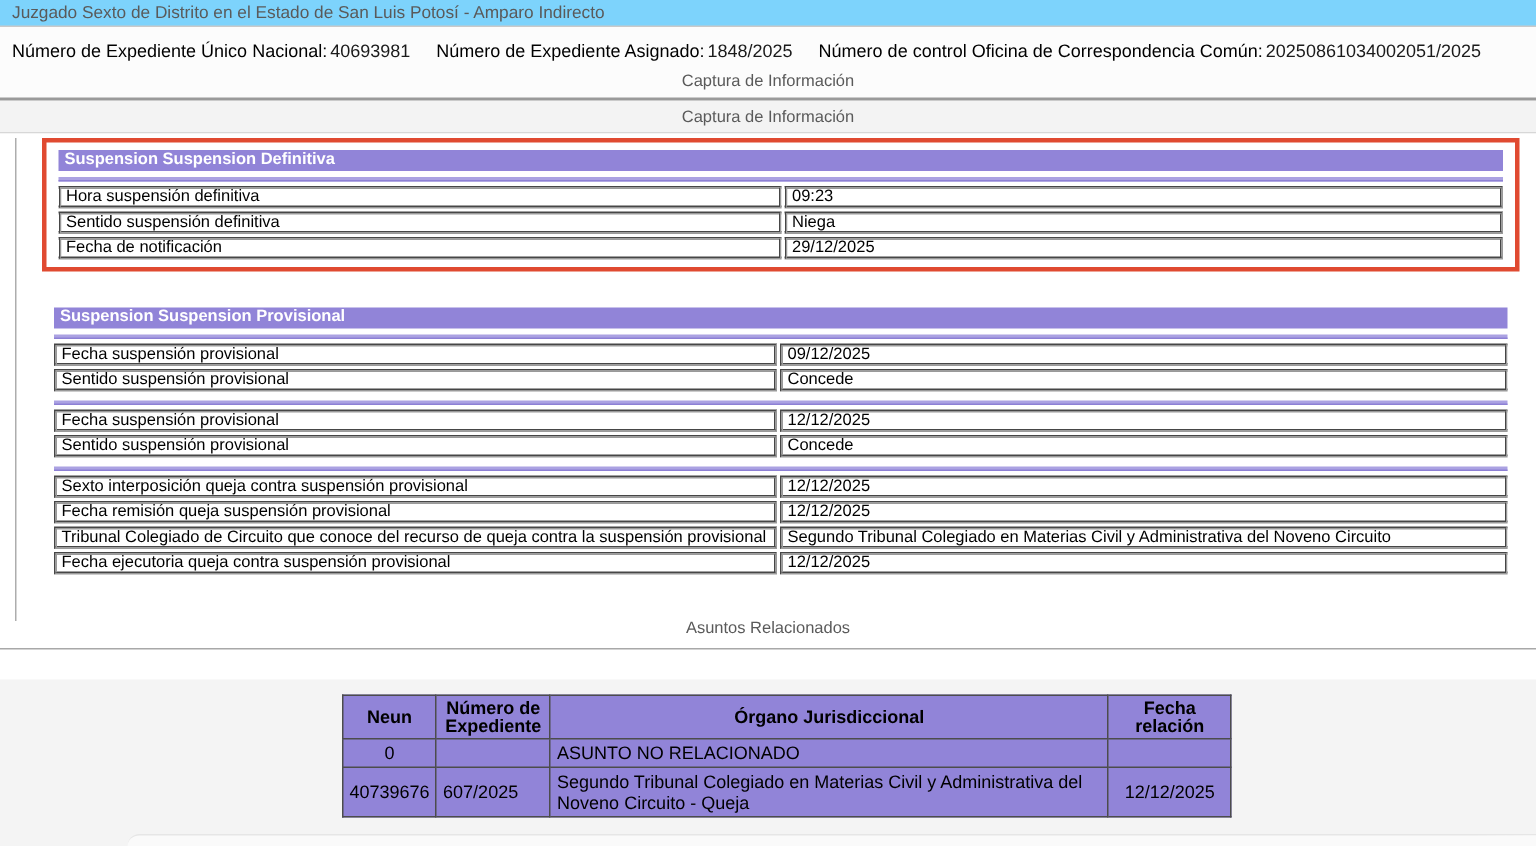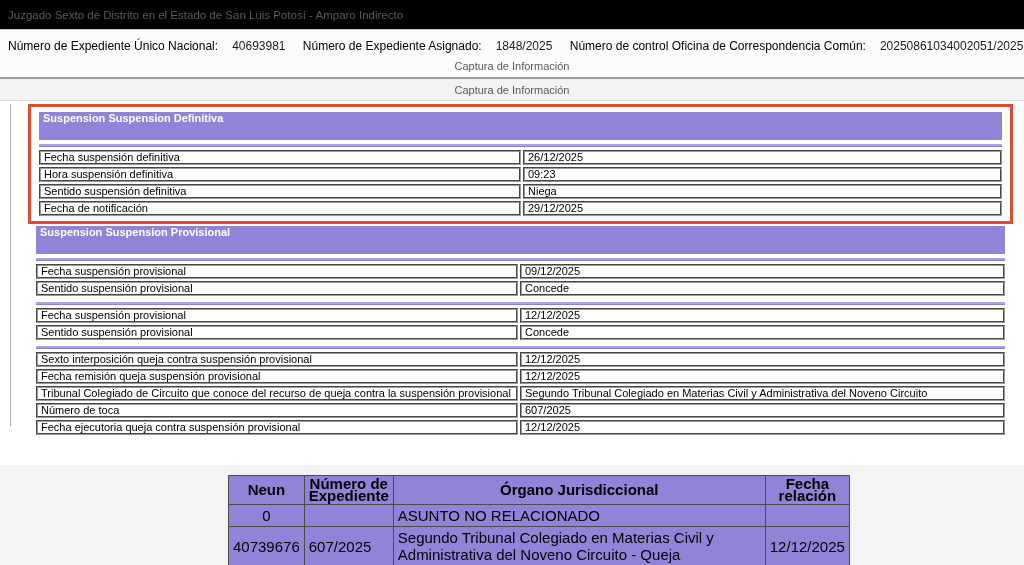--- a/index.html
+++ b/index.html
@@ -3,35 +3,35 @@
 <meta charset="utf-8">
 <style>
   * { margin: 0; padding: 0; box-sizing: border-box; }
   html, body {
     width: 1024px; height: 565px; overflow: hidden;
     font-family: "Liberation Sans", sans-serif;
     background: #ffffff;
   }
   
   .titlebar {
-    height: 30px; background: #000000; border-bottom: 1px solid #c9c9c9;
+    height: 18px; background: #7dd3fc; border-bottom: 1px solid #c9c9c9;
     display: flex; align-items: center; padding-left: 8px;
     font-size: 11.5px; color: #5a5a5a;
   }
   .infostrip {
     height: 49px; background: #fcfcfc; border-bottom: 2px solid #9a9a9a;
     position: relative;
   }
   .info-line {
     position: absolute; top: 9px; left: 8px; right: 8px;
     font-size: 12px; color: #1a1a1a; white-space: nowrap;
   }
   .info-pair { margin-right: 14px; }
   .info-pair b { font-weight: normal; color: #000; }
-  .info-pair span.val { margin-left: 14px; font-weight: normal; }
+  .info-pair span.val { margin-left: 2px; font-weight: normal; }
   .capture-top {
     position: absolute; bottom: 5px; left: 0; right: 0;
     text-align: center; font-size: 11px; color: #5a5a5a;
   }
   .graybanner {
     height: 22px; background: #f3f3f3; border-bottom: 1px solid #d7d7d7;
     display: flex; align-items: center; justify-content: center;
     font-size: 11px; color: #5a5a5a;
   }
   
@@ -41,21 +41,21 @@
   .frame-edge {
     position: absolute; left: 10px; top: 3px; height: 322px;
     width: 1px; background: #adadad;
   }
   .section { margin: 0 19px 0 36px; }
   .section.highlighted {
     border: 3px solid #e04a31; margin: 0 11px 0 28px;
     padding: 5px 8px 3px 8px;
   }
   .section-bar {
-    height: 28px; background: #9184d8; color: #ffffff;
+    height: 14px; background: #9184d8; color: #ffffff;
     font-size: 11px; font-weight: bold; line-height: 13px;
     padding-left: 4px; margin-bottom: 2px;
   }
   .purple-rule {
     height: 3px; background: #aba2e2; border-bottom: 1px solid #8d80d5;
     margin: 4px 0 3px 0;
   }
   .kv-row {
     display: grid; grid-template-columns: 482px 1fr; column-gap: 2px;
     margin-bottom: 2px;
@@ -73,21 +73,21 @@
   .related-rule { border: 0; border-top: 1px solid #a8a8a8; }
   
   .relatedarea {
     height: 111px; background: #f4f4f4; position: relative; padding-top: 10px;
   }
   table.related {
     margin: 0 auto 0 228px; border-collapse: collapse;
     background: #9184d8; border: 1px solid #4c4c4c;
   }
   table.related th, table.related td {
-    border: 1px solid #4c4c4c; font-size: 15px; color: #000;
+    border: 1px solid #4c4c4c; font-size: 12px; color: #000;
     padding: 2px 4px; vertical-align: middle;
   }
   table.related th { font-weight: bold; text-align: center; line-height: 12px; }
   .col-neun   { width: 62px;  text-align: center; }
   .col-exp    { width: 76px;  text-align: left; }
   .col-organo { width: 372px; text-align: left; }
   .col-fecha  { width: 82px;  text-align: center; }
   .footer-band {
     position: absolute; bottom: 0; left: 85px; right: 0; height: 8px;
     background: #fafafa; border-top: 1px solid #e6e6e6;
@@ -114,37 +114,33 @@
   <span>Captura de Información</span>
 </div>
 
 <div class="main">
   <div class="frame-edge"></div>
   <div id="sections">
       <div class="section highlighted">
         <div class="section-bar">Suspension Suspension Definitiva</div>
         <div class="purple-rule"></div>
         <div class="kv-row">
-          <div class="kv-cell">Fecha suspensión definitiva</div>
-          <div class="kv-cell">26/12/2025</div>
-        </div>
-        <div class="kv-row">
           <div class="kv-cell">Hora suspensión definitiva</div>
           <div class="kv-cell">09:23</div>
         </div>
         <div class="kv-row">
           <div class="kv-cell">Sentido suspensión definitiva</div>
           <div class="kv-cell">Niega</div>
         </div>
         <div class="kv-row">
           <div class="kv-cell">Fecha de notificación</div>
           <div class="kv-cell">29/12/2025</div>
         </div>
       </div>
-      <div class="section" style="margin-top: 2px;">
+      <div class="section" style="margin-top: 24px;">
         <div class="section-bar">Suspension Suspension Provisional</div>
         <div class="purple-rule"></div>
         <div class="kv-row">
           <div class="kv-cell">Fecha suspensión provisional</div>
           <div class="kv-cell">09/12/2025</div>
         </div>
         <div class="kv-row">
           <div class="kv-cell">Sentido suspensión provisional</div>
           <div class="kv-cell">Concede</div>
         </div>
@@ -162,24 +158,20 @@
           <div class="kv-cell">Sexto interposición queja contra suspensión provisional</div>
           <div class="kv-cell">12/12/2025</div>
         </div>
         <div class="kv-row">
           <div class="kv-cell">Fecha remisión queja suspensión provisional</div>
           <div class="kv-cell">12/12/2025</div>
         </div>
         <div class="kv-row">
           <div class="kv-cell">Tribunal Colegiado de Circuito que conoce del recurso de queja contra la suspensión provisional</div>
           <div class="kv-cell">Segundo Tribunal Colegiado en Materias Civil y Administrativa del Noveno Circuito</div>
-        </div>
-        <div class="kv-row">
-          <div class="kv-cell">Número de toca</div>
-          <div class="kv-cell">607/2025</div>
         </div>
         <div class="kv-row">
           <div class="kv-cell">Fecha ejecutoria queja contra suspensión provisional</div>
           <div class="kv-cell">12/12/2025</div>
         </div>
       </div>
     </div>
   <div class="related-title">Asuntos Relacionados</div>
   <hr class="related-rule">
 </div>

